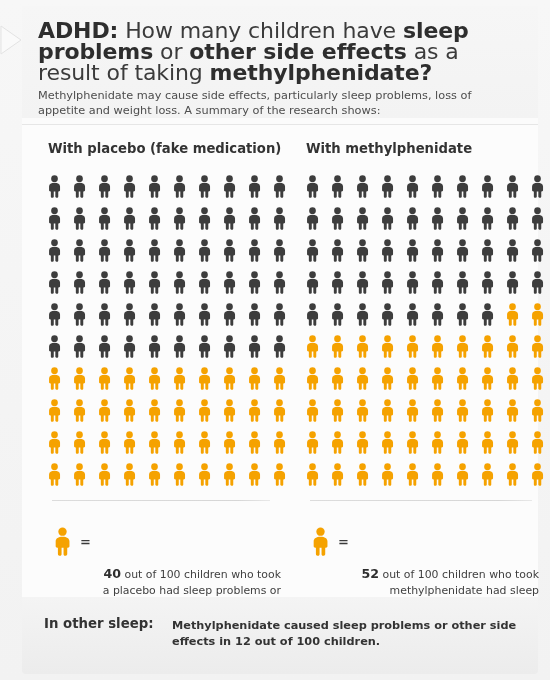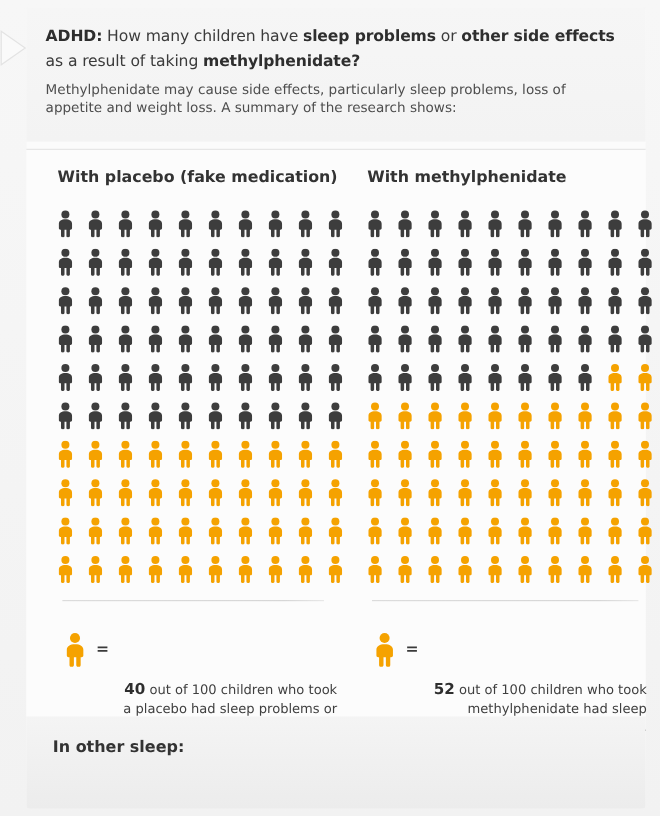--- a/index.html
+++ b/index.html
@@ -32,21 +32,21 @@
     border-radius:3px;
     box-sizing:border-box;
   }
   .header{
     position:absolute;left:0;top:0;width:516px;height:112px;
     background:linear-gradient(180deg,#f6f6f6 0%,#f3f3f3 100%);
     box-sizing:border-box;
     padding:14px 14px 0 16px;
   }
   .title{
-    font-size:13px;
+    font-size:22px;
     line-height:21px;
     color:#3b3b3b;
     font-weight:400;
     letter-spacing:-0.1px;
     margin:0;
   }
   .title b{font-weight:700;color:#2e2e2e;}
   .subtitle{
     margin-top:5px;
     font-size:11.3px;
@@ -808,16 +808,17 @@
           <div class="legend-text">
             <b>52</b><span> out of 100 children who took methylphenidate had sleep problems or other problems.</span>
           </div>
         </div>
       </div>
 
     </div>
 
     <div class="footer">
       <div class="footer-label">In other sleep:</div>
+      <div class="footer-text">Methylphenidate caused sleep problems or other side effects in 12 out of 100 children.</div>
     </div>
 
   </div>
 </div>
 
 </body></html>

